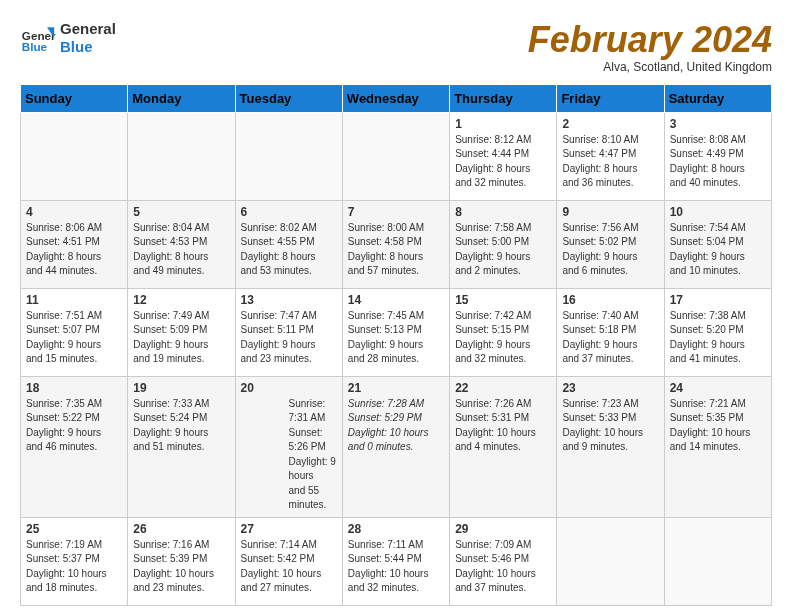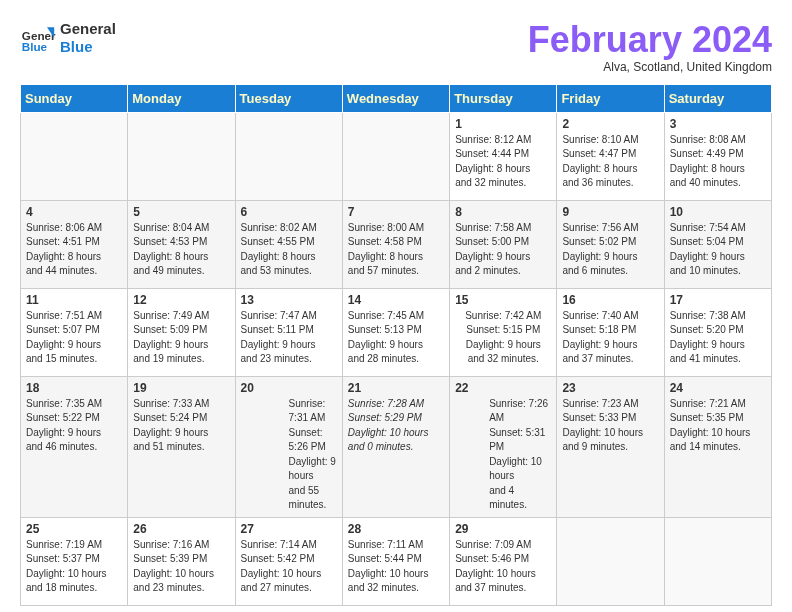--- a/index.html
+++ b/index.html
@@ -24,35 +24,36 @@
       width: 36px;
       height: 36px;
       margin-right: 4px;
     }
     .title-block {
       text-align: right;
     }
     .calendar-title {
       font-size: 36px;
       font-weight: bold;
-      color: #8b5cf6;
+      color: #a16207;
       line-height: 1.1;
+      font-style: italic;
     }
     .calendar-subtitle {
       font-size: 12px;
       color: #333;
     }
     table {
       width: 100%;
       border-collapse: collapse;
       table-layout: fixed;
     }
     thead tr th {
       background-color: #1a7fd4;
-      color: #fef9c3;
+      color: #000000;
       font-size: 13px;
       font-weight: bold;
       padding: 6px 4px;
       text-align: left;
       border: 1px solid #fff;
     }
     tbody tr td {
       vertical-align: top;
       border: 1px solid #ccc;
       padding: 4px 5px;
@@ -215,21 +216,21 @@
         </td>
         <td>
           <span class="day-number">14</span>
           <div class="day-info" style="white-space: pre-line;">Sunrise: 7:45 AM
 Sunset: 5:13 PM
 Daylight: 9 hours
 and 28 minutes.</div>
         </td>
         <td>
           <span class="day-number">15</span>
-          <div class="day-info" style="white-space: pre-line; text-align: center;">Sunrise: 7:42 AM
+          <div class="day-info" style="white-space: pre-line;">Sunrise: 7:42 AM
 Sunset: 5:15 PM
 Daylight: 9 hours
 and 32 minutes.</div>
         </td>
         <td>
           <span class="day-number">16</span>
           <div class="day-info" style="white-space: pre-line;">Sunrise: 7:40 AM
 Sunset: 5:18 PM
 Daylight: 9 hours
 and 37 minutes.</div>
@@ -266,21 +267,21 @@
         </td>
         <td>
           <span class="day-number">21</span>
           <div class="day-info" style="white-space: pre-line; font-style: italic;">Sunrise: 7:28 AM
 Sunset: 5:29 PM
 Daylight: 10 hours
 and 0 minutes.</div>
         </td>
         <td>
           <span class="day-number">22</span>
-          <div class="day-info" style="white-space: pre-line; margin-left: 34px;">Sunrise: 7:26 AM
+          <div class="day-info" style="white-space: pre-line;">Sunrise: 7:26 AM
 Sunset: 5:31 PM
 Daylight: 10 hours
 and 4 minutes.</div>
         </td>
         <td>
           <span class="day-number">23</span>
           <div class="day-info" style="white-space: pre-line;">Sunrise: 7:23 AM
 Sunset: 5:33 PM
 Daylight: 10 hours
 and 9 minutes.</div>

